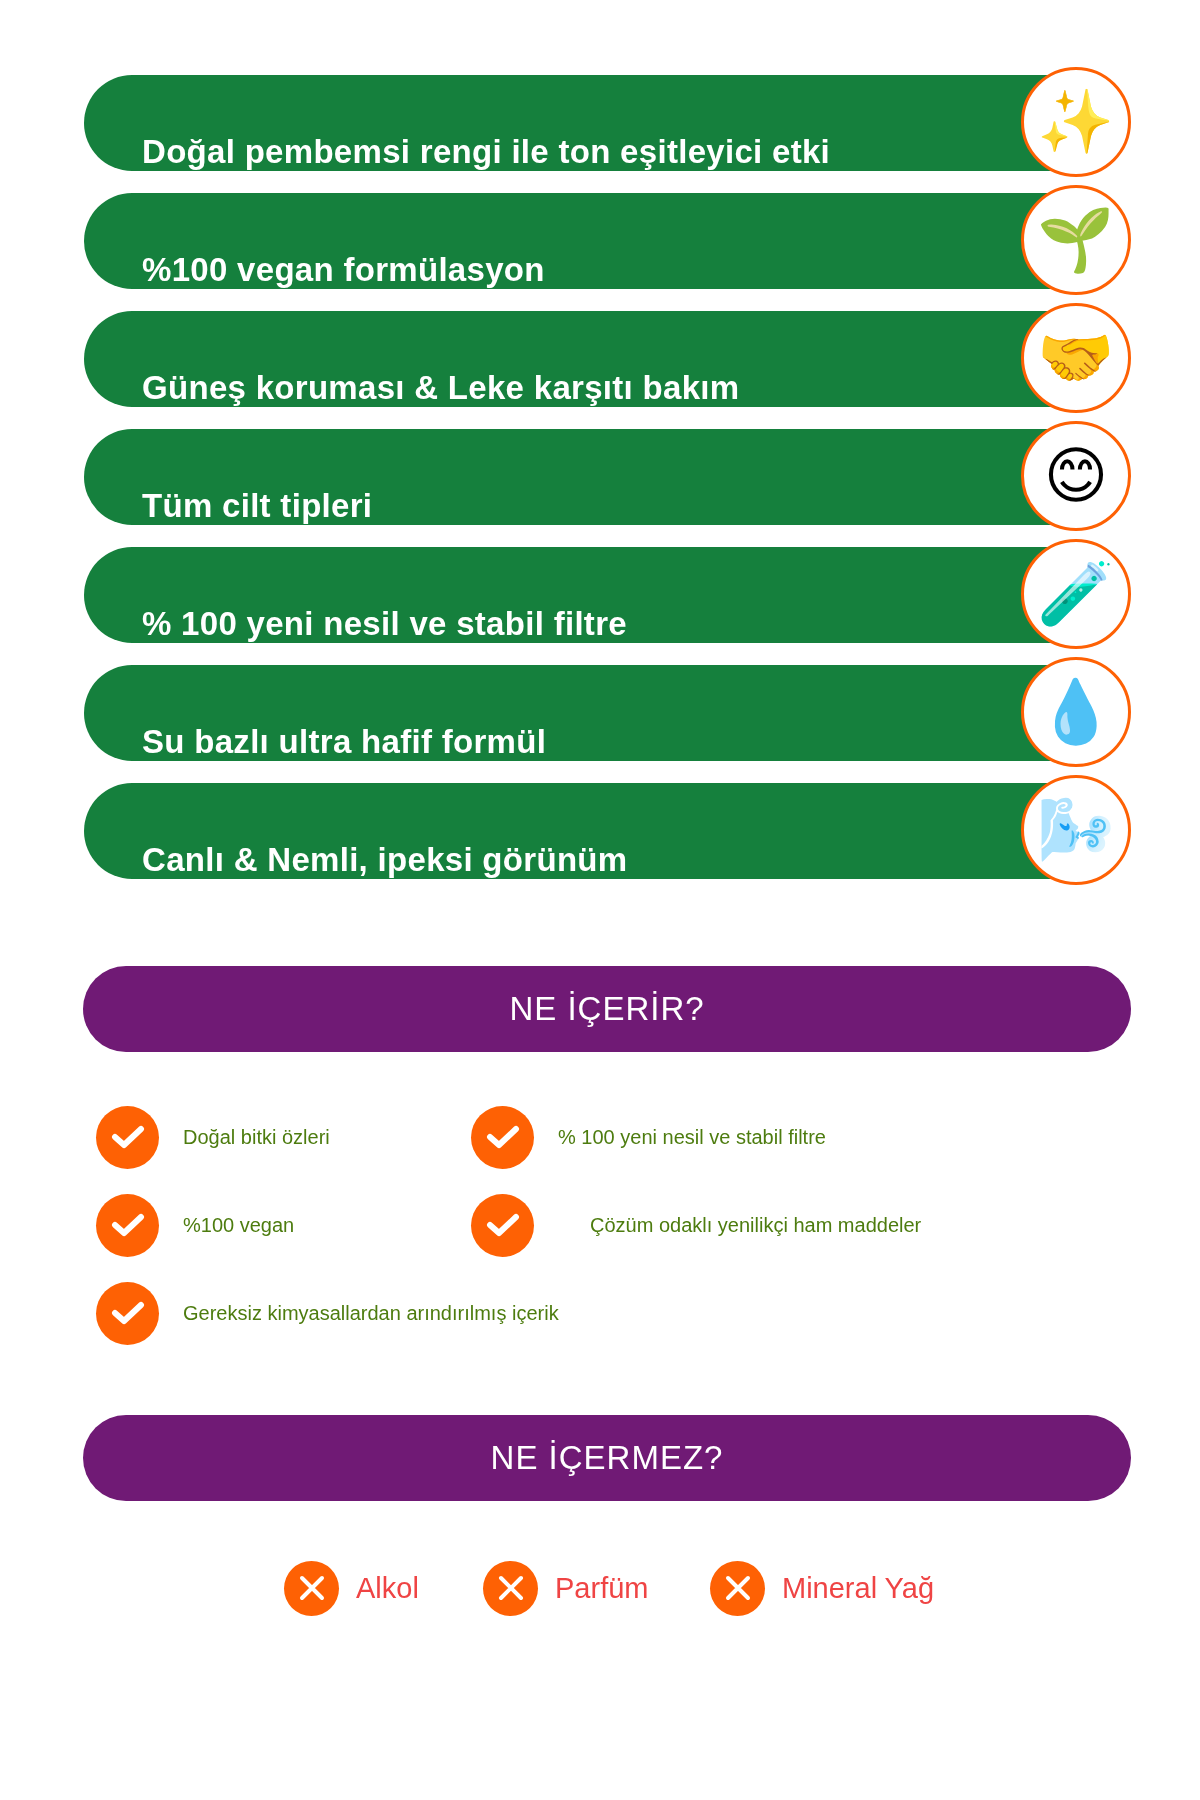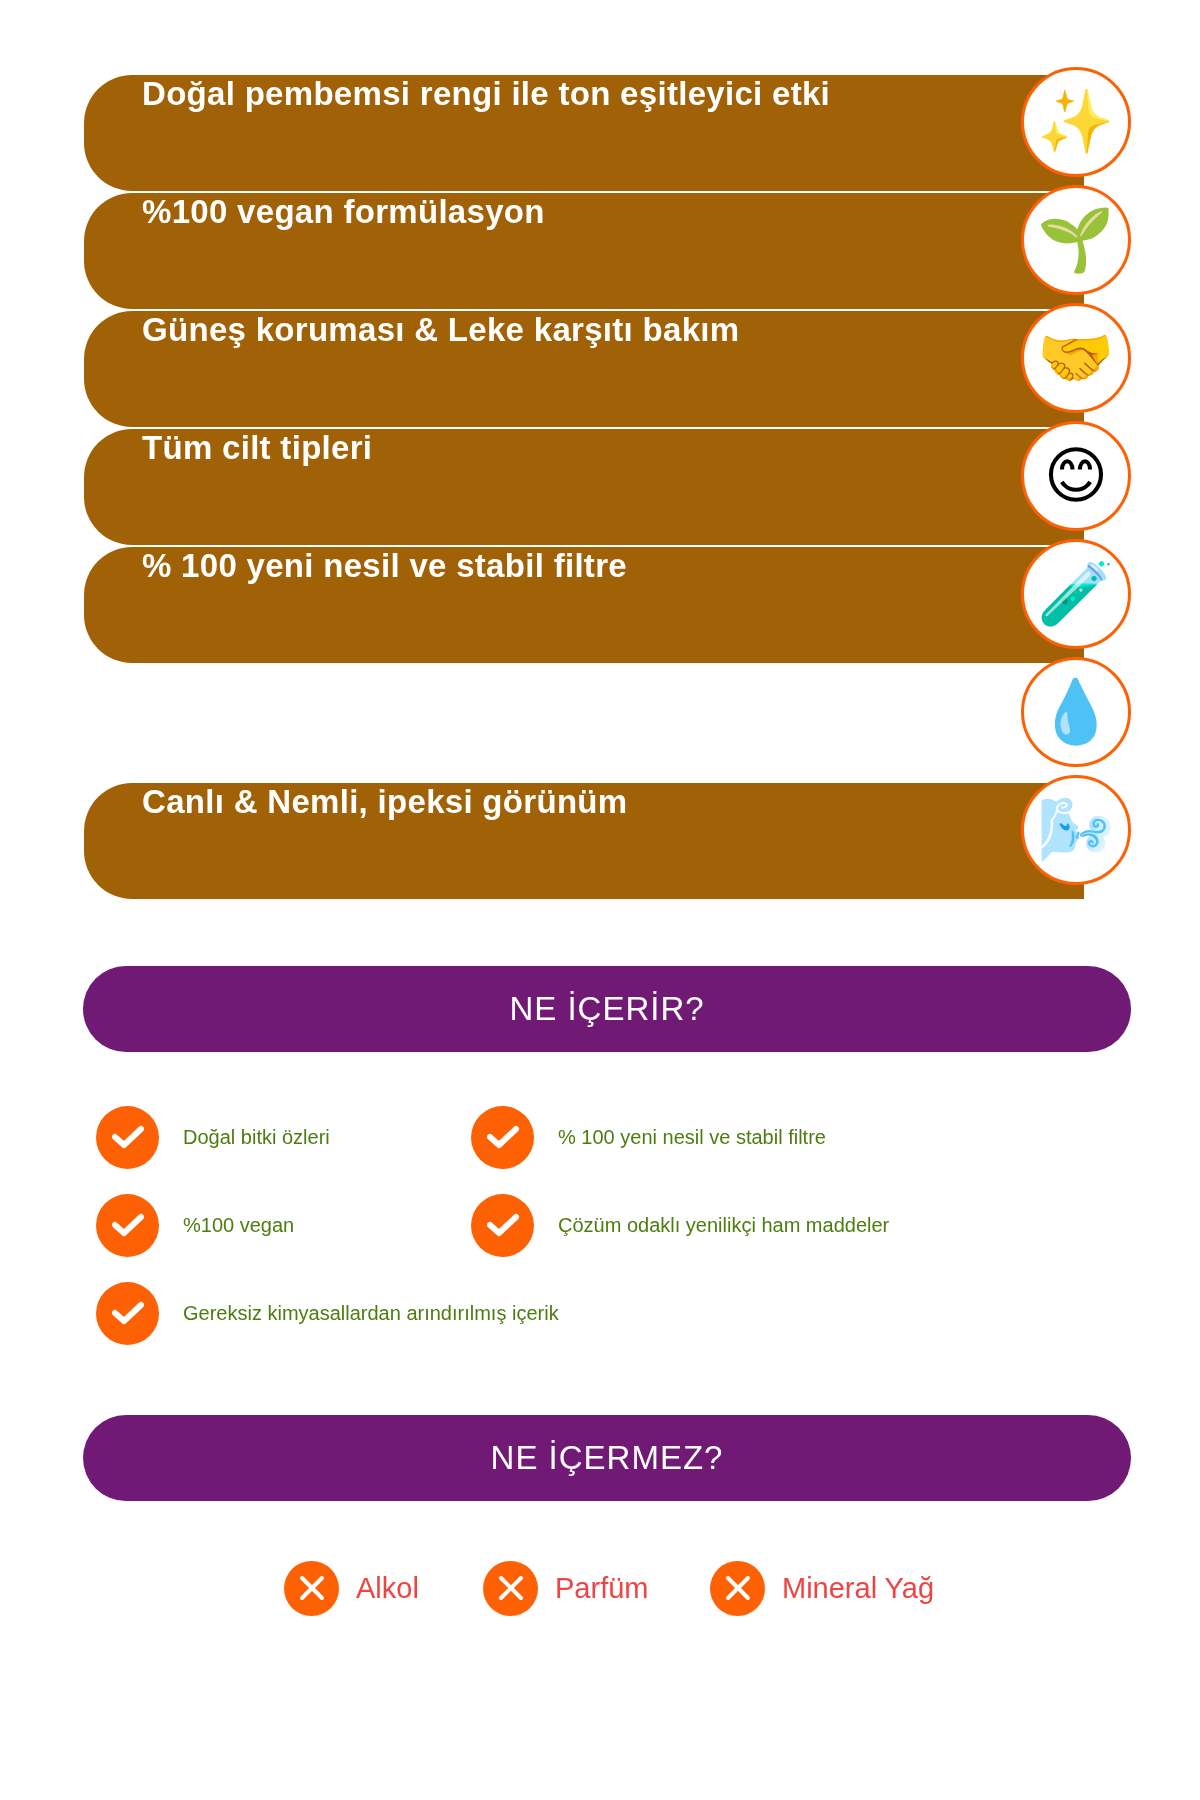--- a/index.html
+++ b/index.html
@@ -2,23 +2,23 @@
 <html><head>
 <meta charset="utf-8">
 <style>
   html, body { margin: 0; padding: 0; background: #ffffff; }
   body { width: 1200px; height: 1800px; position: relative; overflow: hidden;
          font-family: "Liberation Sans", "DejaVu Sans", sans-serif; }
 
   .feature-list { position: absolute; left: 84px; top: 66px; width: 1048px; }
   .feature { position: relative; height: 118px; }
   .feature .pill {
-    position: absolute; left: 0; top: 9px; height: 116px; width: 1000px;
-    background: #a16207; border-radius: 48px 0 0 48px;
-    display: flex; align-items: flex-start; box-sizing: border-box; padding-left: 58px;
+    position: absolute; left: 0; top: 9px; height: 96px; width: 1000px;
+    background: #15803d; border-radius: 48px 0 0 48px;
+    display: flex; align-items: flex-end; box-sizing: border-box; padding-left: 58px;
   }
   .feature .pill span { color: #ffffff; font-size: 33px; font-weight: bold; letter-spacing: 0.3px; white-space: nowrap; }
   .feature .badge {
     position: absolute; left: 937px; top: 1px; width: 104px; height: 104px;
     border-radius: 50%; background: #ffffff; border: 3px solid #FE6104;
     display: flex; align-items: center; justify-content: center;
     font-size: 62px; line-height: 1;
   }
 
   .section-header {
@@ -72,20 +72,23 @@
       </div>
     <div class="badge">😊</div>
   </div>
   <div class="feature">
     <div class="pill">
         <span>% 100 yeni nesil ve stabil filtre</span>
       </div>
     <div class="badge">🧪</div>
   </div>
   <div class="feature">
+    <div class="pill">
+        <span>Su bazlı ultra hafif formül</span>
+      </div>
     <div class="badge">💧</div>
   </div>
   <div class="feature">
     <div class="pill">
         <span>Canlı &amp; Nemli, ipeksi görünüm</span>
       </div>
     <div class="badge">🌬️</div>
   </div>
 </div>
 
@@ -110,21 +113,21 @@
   <span class="label">% 100 yeni nesil ve stabil filtre</span>
 </div>
 <div class="check-item" style="left:96px; top:1193px;">
   <div class="check-circle">
     <svg width="34" height="26" viewBox="0 0 34 26">
         <path d="M4 13 L13 21 L30 5" stroke="#fff" stroke-width="6" fill="none" stroke-linecap="round" stroke-linejoin="round"></path>
       </svg>
   </div>
   <span class="label">%100 vegan</span>
 </div>
-<div class="check-item" style="left:471px; top:1193px;">
+<div class="check-item" style="left:471px; top:1193px;gap:32px;">
   <div class="check-circle">
     <svg width="34" height="26" viewBox="0 0 34 26">
         <path d="M4 13 L13 21 L30 5" stroke="#fff" stroke-width="6" fill="none" stroke-linecap="round" stroke-linejoin="round"></path>
       </svg>
   </div>
   <span class="label">Çözüm odaklı yenilikçi ham maddeler</span>
 </div>
 <div class="check-item" style="left:96px; top:1281px;">
   <div class="check-circle">
     <svg width="34" height="26" viewBox="0 0 34 26">

